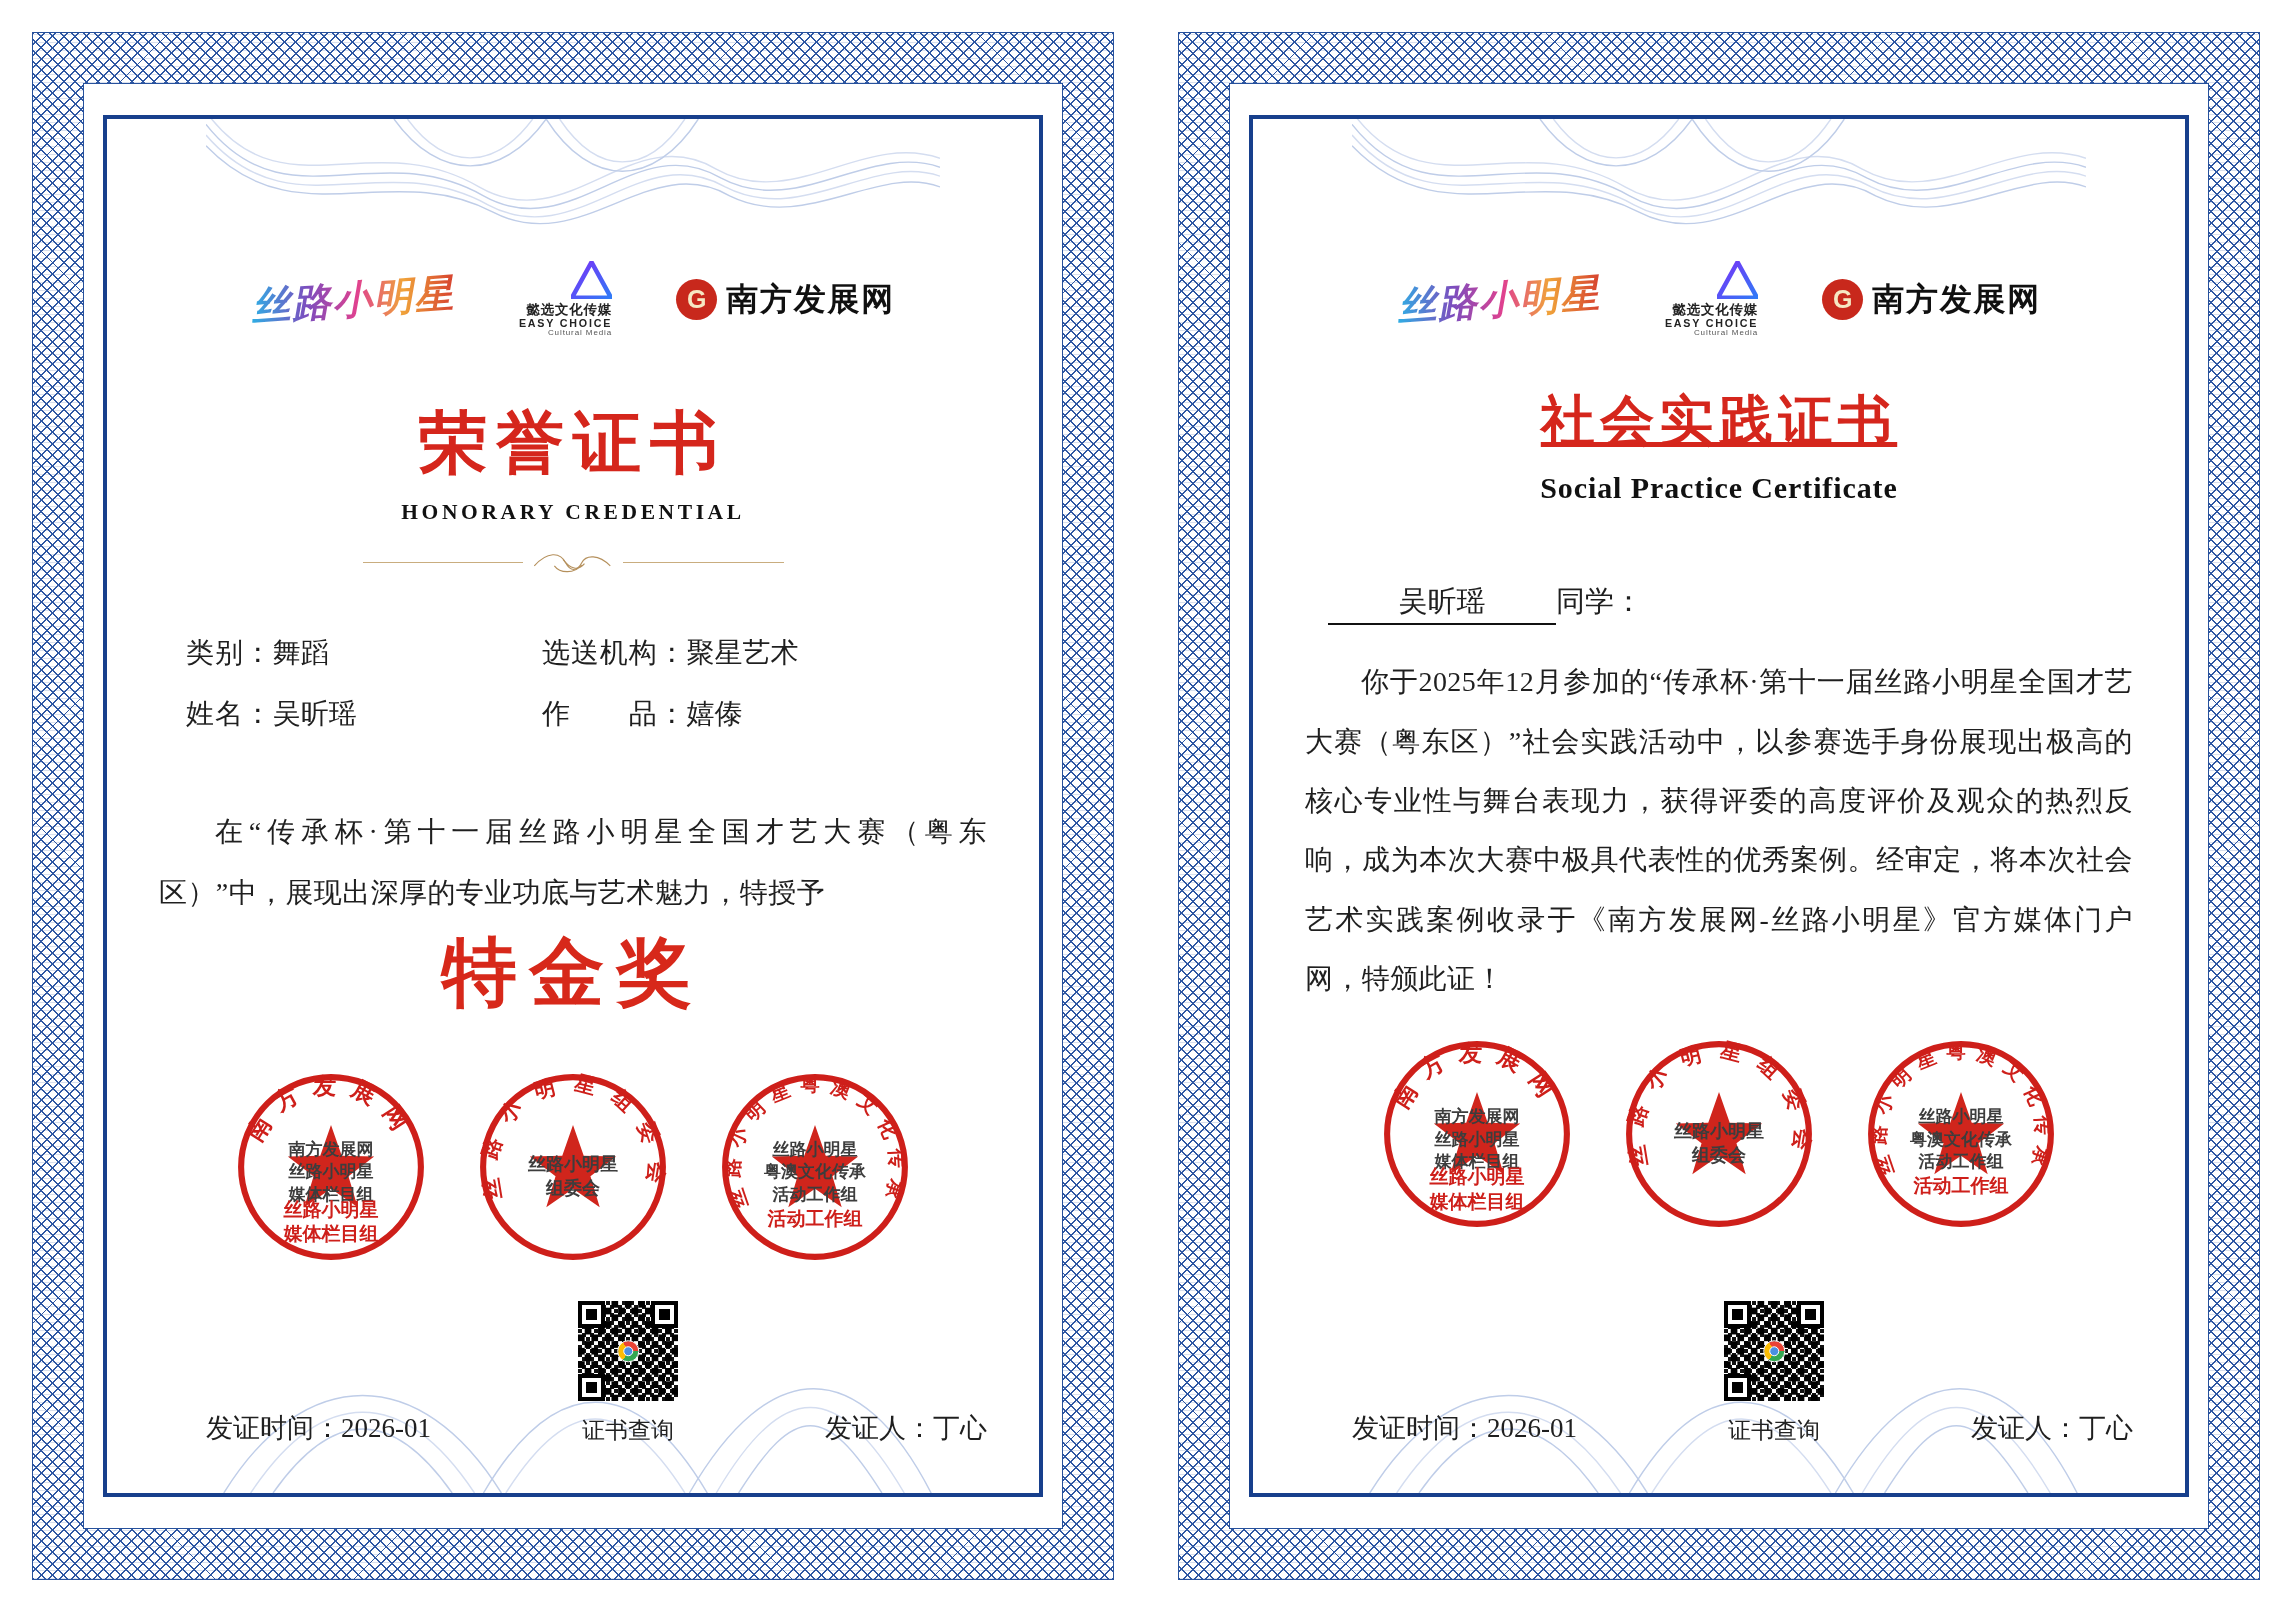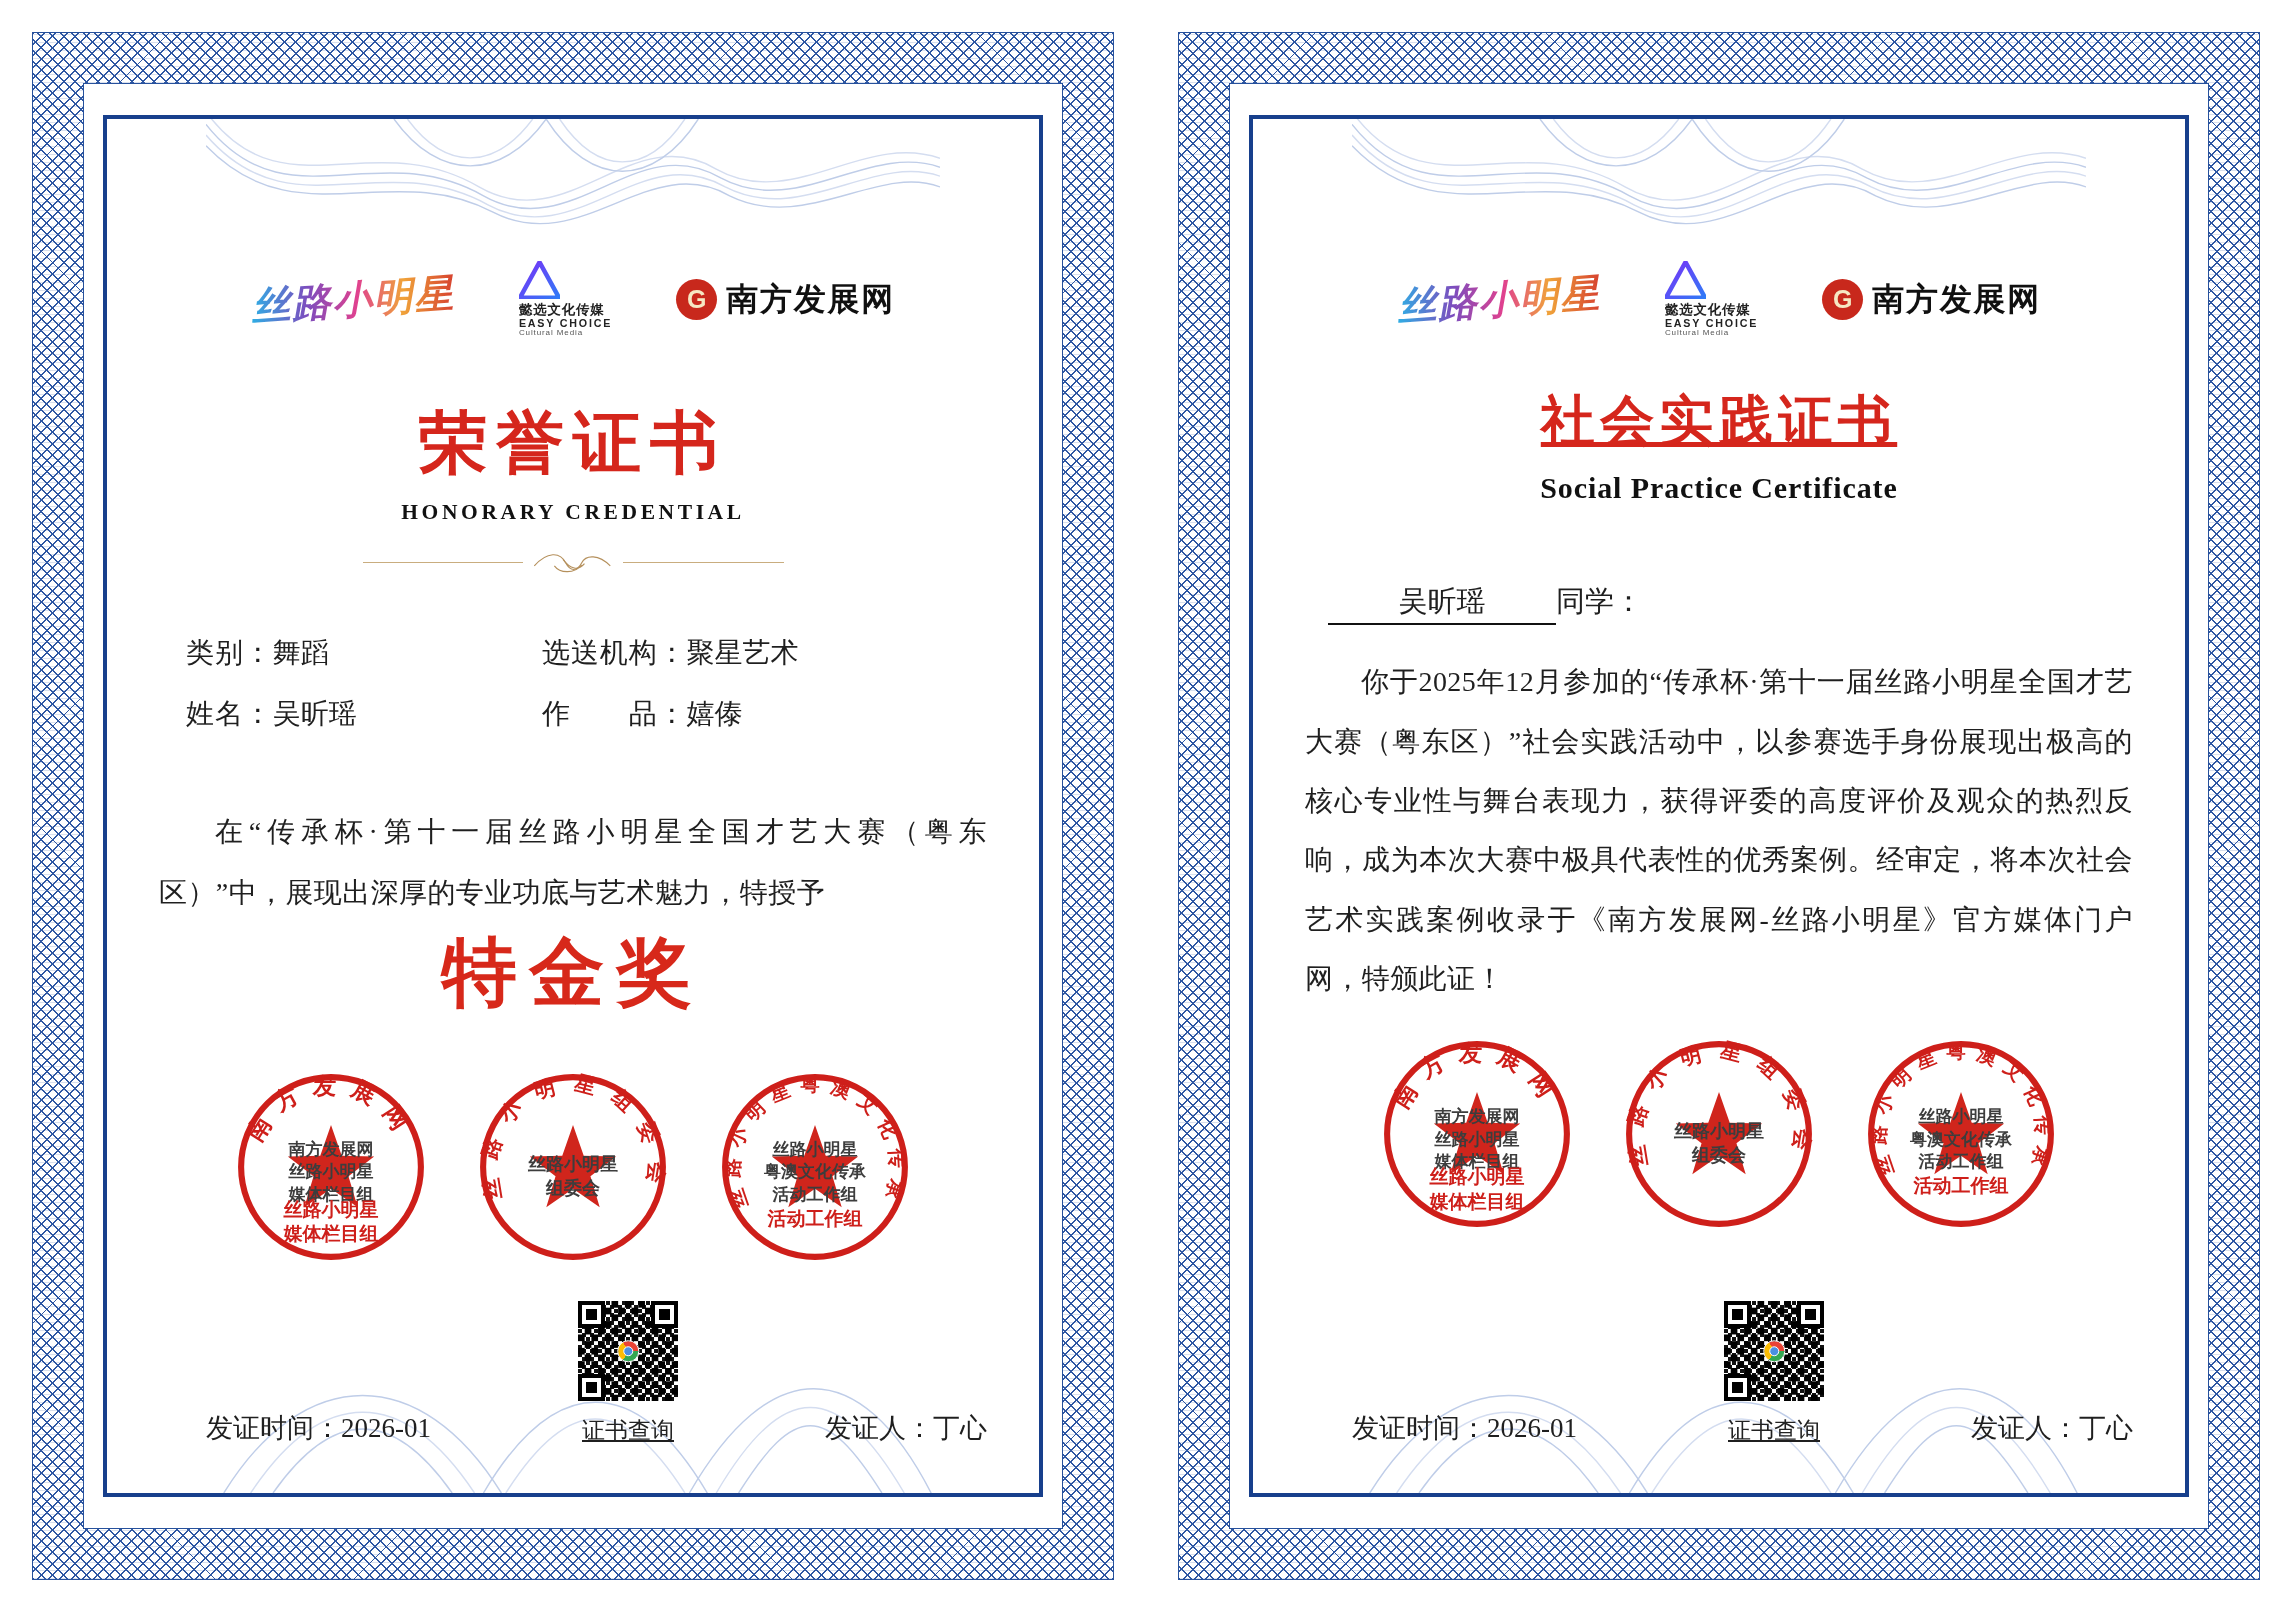--- a/index.html
+++ b/index.html
@@ -33,21 +33,21 @@
 
   .content { position:absolute; inset:0; padding:134px 52px 36px;
              display:flex; flex-direction:column; align-items:center; }
 
   
   .logo-row { display:flex; align-items:center; justify-content:center; gap:64px; height:93px; }
   .logo-silk { font-size:39px; font-weight:800; font-style:italic; letter-spacing:1.8px;
                background:linear-gradient(95deg,#2bb3e6 0%,#7c4dbe 28%,#e0418f 52%,#f0a33a 74%,#d53c2f 100%);
                -webkit-background-clip:text; background-clip:text; color:transparent;
                transform:rotate(-4deg); }
-  .logo-easy { display:flex; flex-direction:column; align-items:flex-start; line-height:1.12;
+  .logo-easy { display:flex; flex-direction:column; align-items:flex-end; line-height:1.12;
                font-family:"Liberation Sans","DejaVu Sans",sans-serif; }
   .logo-easy-cn { font-size:13.4px; font-weight:700; letter-spacing:0.9px; color:#222; margin-top:2.7px; }
   .logo-easy-en { font-size:10.7px; font-weight:700; letter-spacing:1.8px; color:#222; }
   .logo-easy-sub { font-size:8px; color:#555; letter-spacing:0.9px; }
   .logo-south { display:flex; align-items:center; gap:9px; }
   .south-badge { width:41px; height:41px; border-radius:50%; background:#c8281c; color:#f6e7c3;
                  display:grid; place-items:center; font-size:25px; font-weight:900;
                  font-family:"Liberation Sans","DejaVu Sans",sans-serif; }
   .south-name { font-size:32px; font-weight:900; color:#101010; letter-spacing:1.8px;
                 font-family:"Liberation Sans","DejaVu Sans",sans-serif; }
@@ -97,21 +97,21 @@
   .seal-center { position:absolute; top:68px; left:0; right:0; text-align:center;
                  font-size:17px; line-height:1.32; color:#3d3d3d; font-weight:600; }
   .seal-center-2 { top:82px; font-size:18px; }
   .seal-bottom { position:absolute; top:127px; left:0; right:0; text-align:center;
                  color:#ce1f1a; font-weight:700; font-size:19px; line-height:1.28; }
   .seal-bottom-3 { top:136px; }
 
   
   .footer { position:absolute; left:52px; right:52px; bottom:47px;
             display:flex; align-items:flex-end; justify-content:space-between; font-size:27px;margin-left:47px; }
-  .qr-block { display:flex; flex-direction:column; align-items:center; gap:14px;text-decoration:underline; }
+  .qr-block { display:flex; flex-direction:column; align-items:center; gap:14px; }
   .qr { position:relative; width:100px; height:100px;
         background:
           conic-gradient(#000 25%, transparent 0 50%, #000 0 75%, transparent 0) 0 0 / 13.4px 13.4px,
           conic-gradient(#111 25%, #fff 0 50%, #111 0 75%, #fff 0) 0 0 / 8px 8px; }
   .finder { position:absolute; width:27px; height:27px; border:4.5px solid #000; background:#fff; }
   .finder::after { content:""; position:absolute; inset:3.6px; background:#000; }
   .finder-tl { top:0; left:0; } .finder-tr { top:0; right:0; } .finder-bl { bottom:0; left:0; }
   .qr-center { position:absolute; top:50%; left:50%; width:21.5px; height:21.5px;
                transform:translate(-50%,-50%); border-radius:50%; border:1.8px solid #fff;
                background:conic-gradient(from -30deg,#ea4335 0 120deg,#34a853 0 240deg,#fbbc05 0 360deg); }

